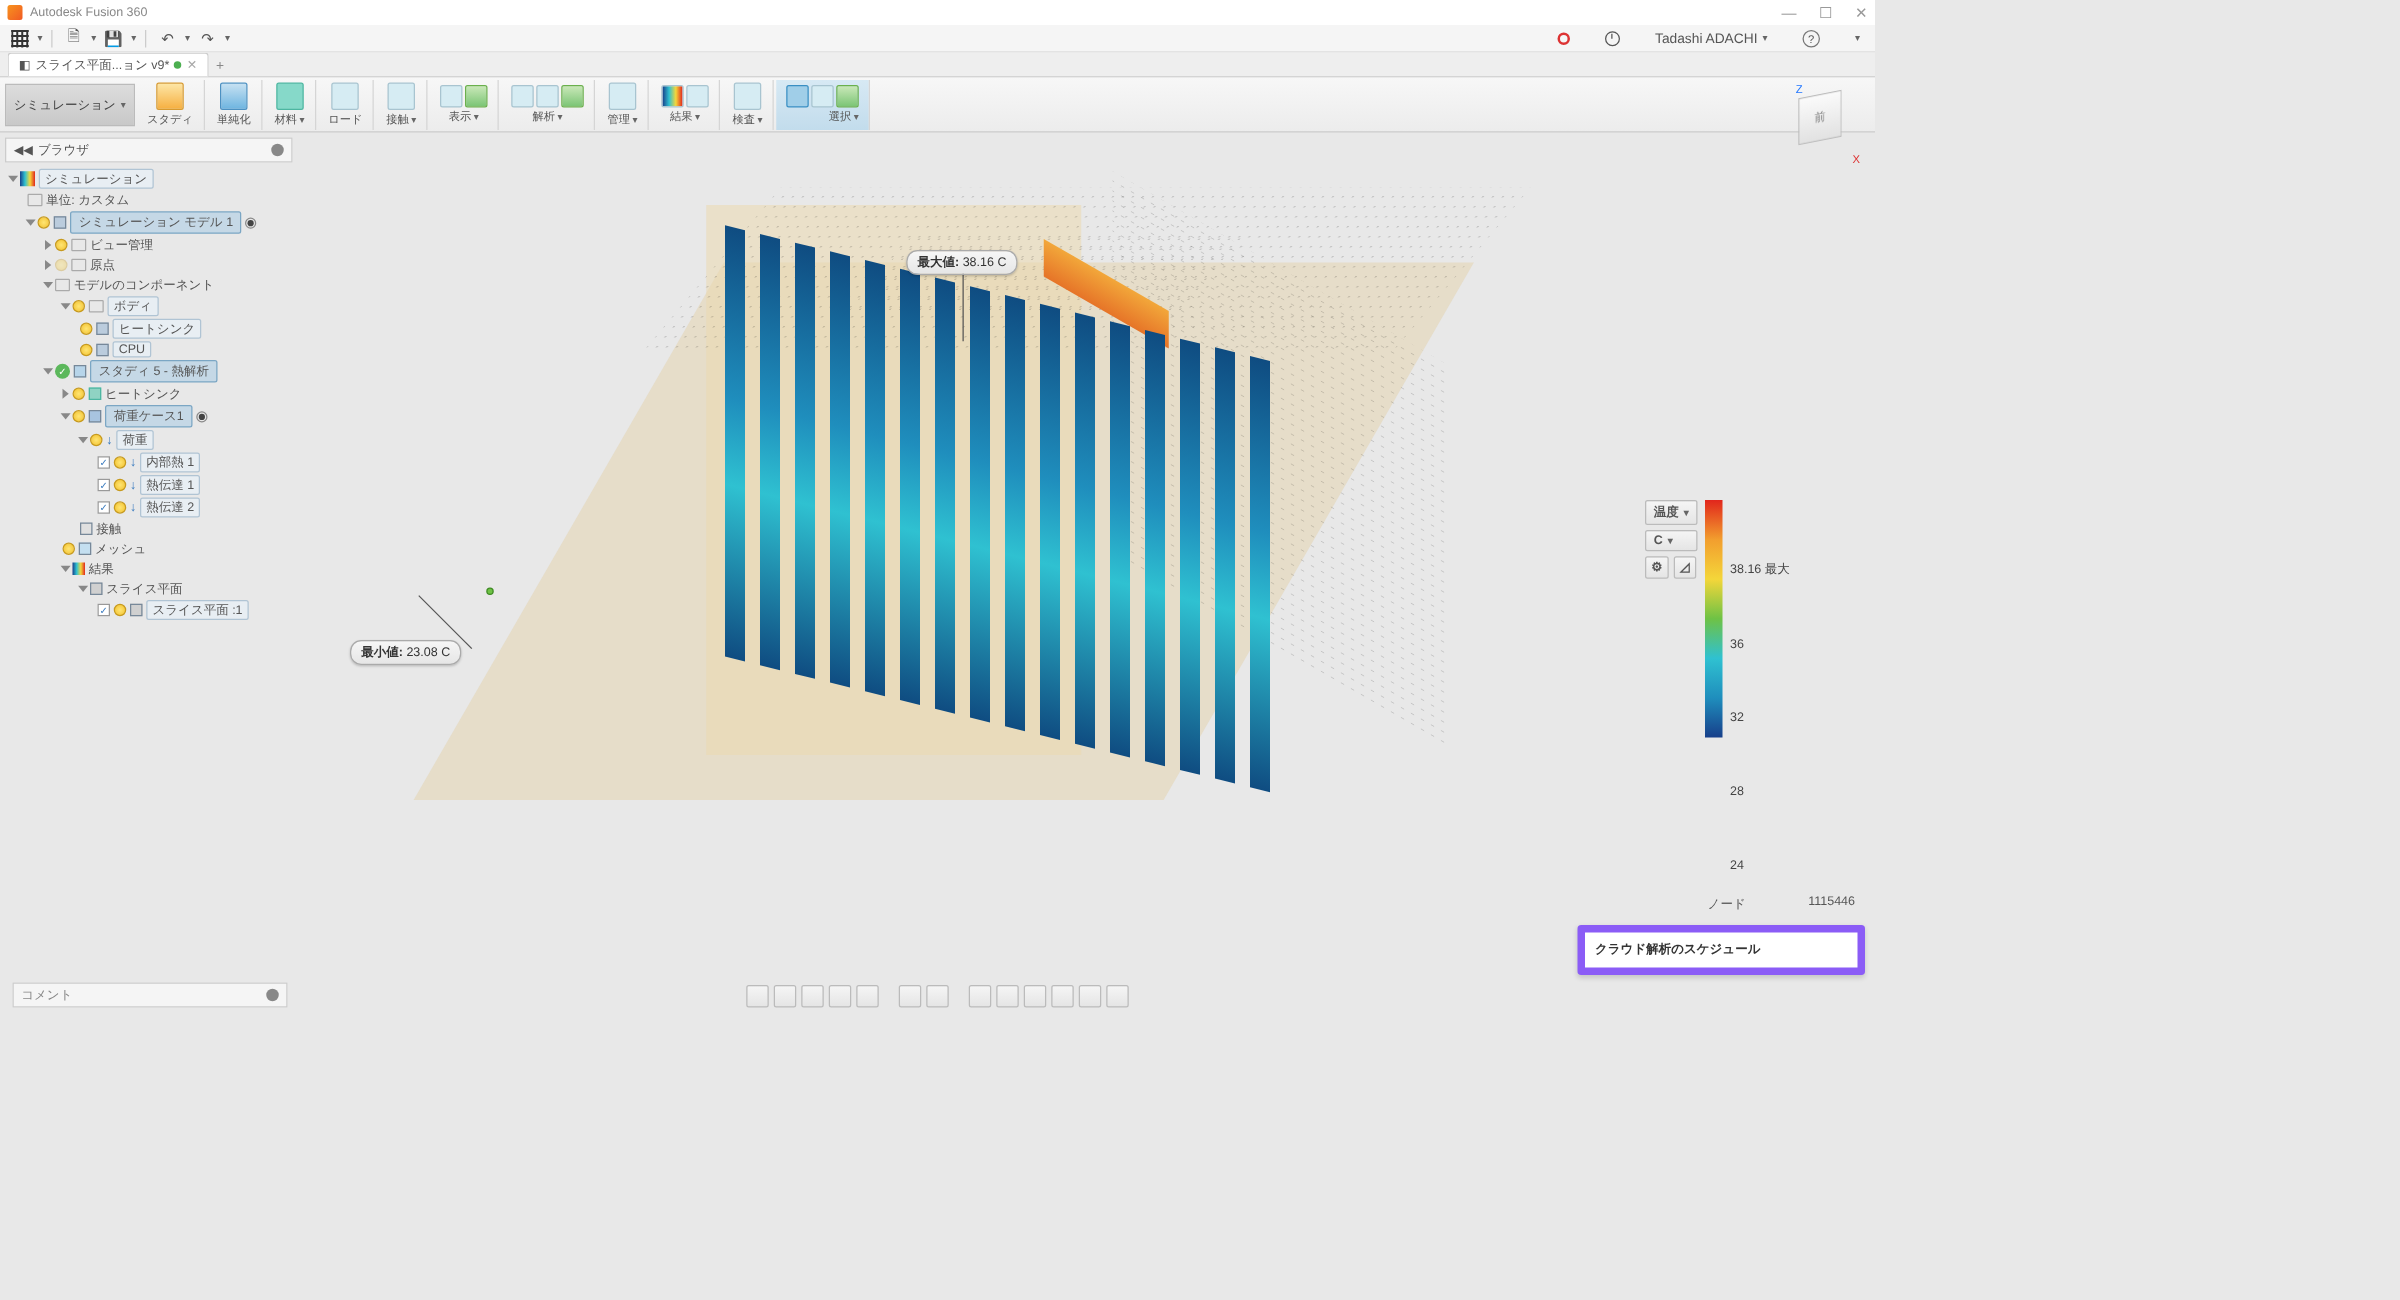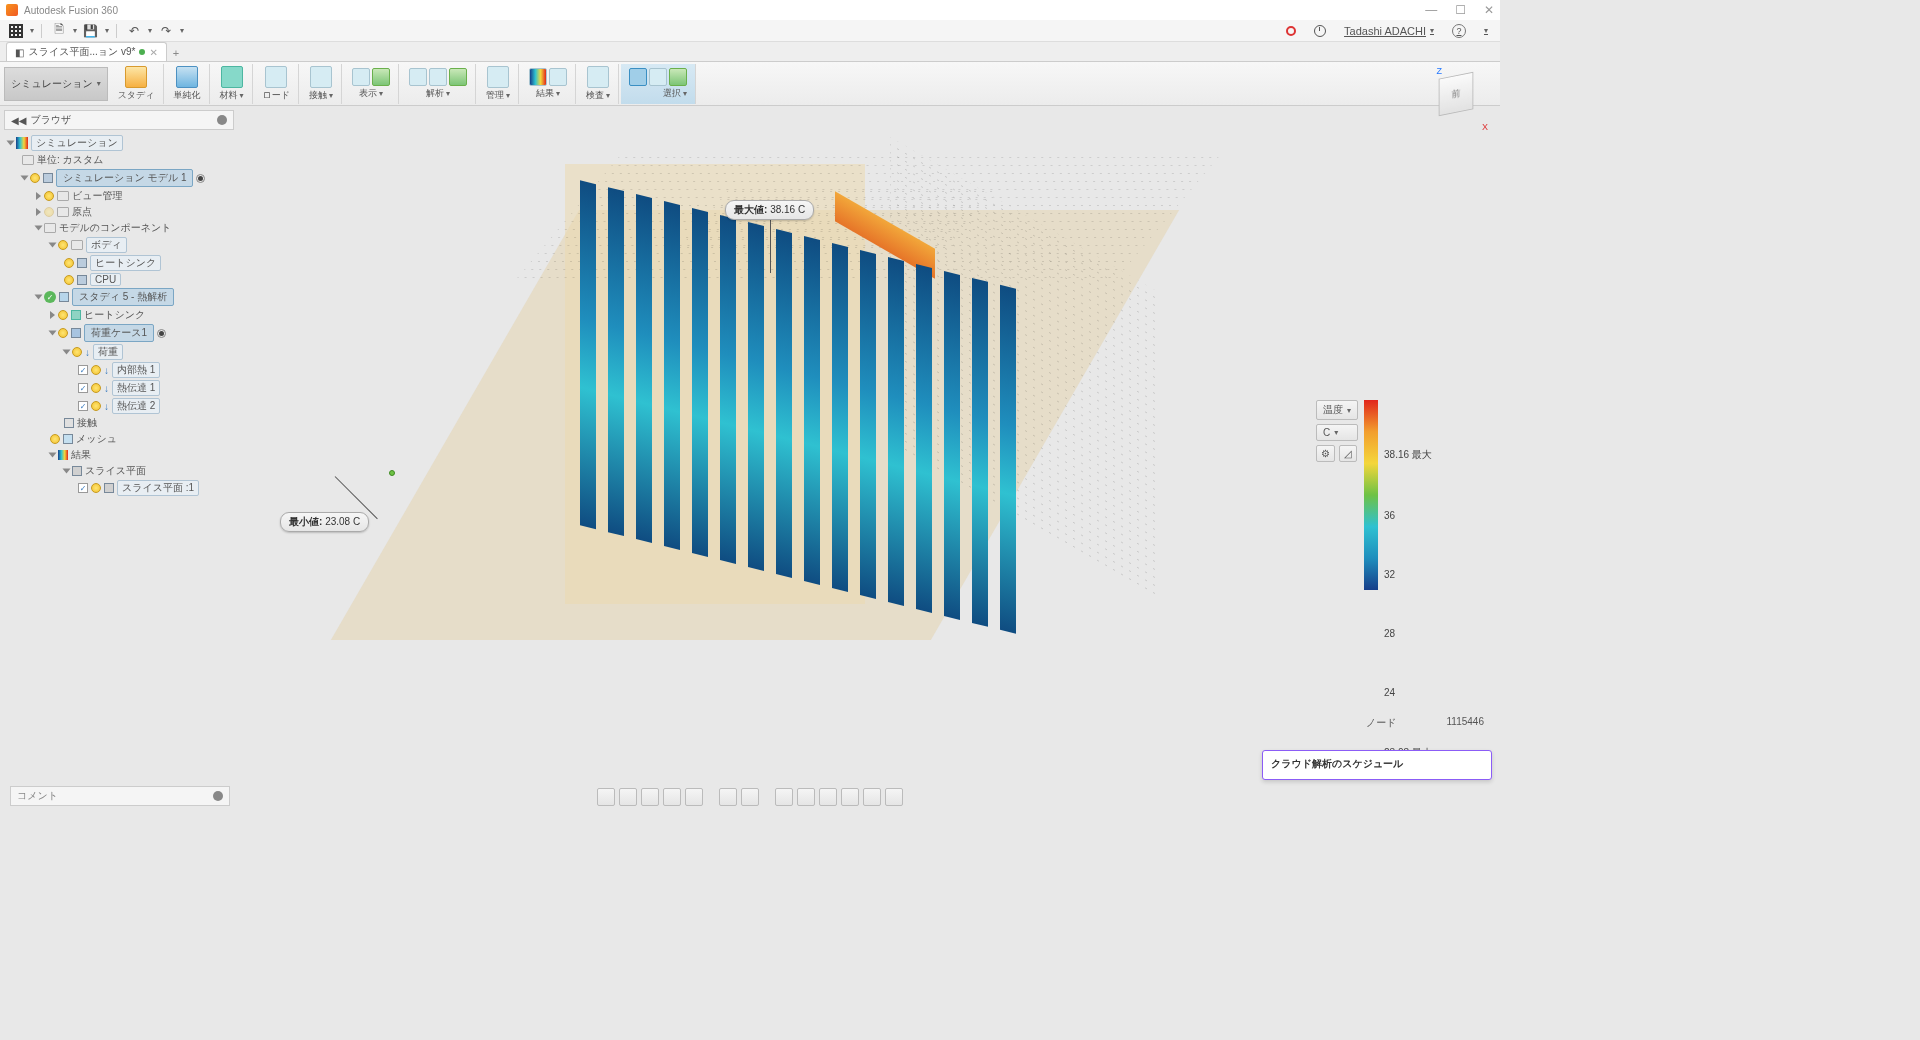--- a/index.html
+++ b/index.html
@@ -9,21 +9,21 @@
 .titlebar { height: 20px; background: #fff; display: flex; align-items: center; padding: 0 6px; color: #888; font-size: 10px; }
 .titlebar .logo { width: 12px; height: 12px; background: linear-gradient(135deg,#f7931e,#f15a24); margin-right: 6px; border-radius: 2px; }
 .winctl { margin-left: auto; display: flex; gap: 18px; color: #999; font-size: 12px; }
 .winctl span { cursor: default; }
 
 
 .qat { height: 22px; background: #f5f5f5; display: flex; align-items: center; gap: 4px; padding: 0 6px; border-bottom: 1px solid #ddd; }
 .qat .grid9 { width: 14px; height: 14px; background: repeating-linear-gradient(#333 0 2px, transparent 2px 4px), repeating-linear-gradient(90deg,#333 0 2px, transparent 2px 4px); background-size: 4px 4px; }
 .qat-btn { width: 20px; height: 18px; display: flex; align-items: center; justify-content: center; color: #555; font-size: 12px; }
 .qat .sep { width: 1px; height: 14px; background: #ccc; margin: 0 3px; }
-.qat-right { margin-left: auto; display: flex; align-items: center; gap: 18px; color: #555; padding-right: 6px; text-decoration: underline; }
+.qat-right { margin-left: auto; display: flex; align-items: center; gap: 28px; color: #555; padding-right: 6px; }
 .rec-dot { width: 10px; height: 10px; border: 2px solid #d33; border-radius: 50%; }
 .clock { width: 12px; height: 12px; border: 1.5px solid #555; border-radius: 50%; position: relative; }
 .clock::after{content:"";position:absolute;left:4px;top:1px;width:1px;height:4px;background:#555;}
 .user { display:flex; align-items:center; gap:4px; }
 .help { width: 14px; height: 14px; border: 1.5px solid #777; border-radius: 50%; display:flex;align-items:center;justify-content:center;font-size:9px;color:#555; }
 .drop { font-size: 8px; color: #666; }
 
 
 .tabstrip { height: 20px; background: #eee; display: flex; align-items: flex-end; padding-left: 6px; border-bottom: 1px solid #ccc; }
 .doctab { background: #fff; border: 1px solid #ccc; border-bottom: none; padding: 2px 8px; font-size: 10px; border-radius: 3px 3px 0 0; display:flex;align-items:center;gap:4px;color:#555;}
@@ -82,27 +82,27 @@
 .cpu-top{ position:absolute; left:454px; top:64px; width:270px; height:70px; background: linear-gradient(110deg,#f4d63a,#f29e2e 40%,#e1562a 70%,#e1562a); transform: skewX(-40deg);}
 .cpu-side{ position:absolute; left:585px; top:100px; width:100px; height:30px; background: linear-gradient(#f2a73a,#e67428); transform: skewY(30deg);}
 .mesh-ov { position:absolute; background-image: linear-gradient(45deg,rgba(0,0,0,.15) 1px,transparent 1px),linear-gradient(-45deg,rgba(0,0,0,.15) 1px,transparent 1px); background-size: 8px 8px; pointer-events:none;}
 .tag { position:absolute; background: linear-gradient(#f6f6f6,#e6e6e6); border:1px solid #aaa; border-radius: 9px; padding: 2px 8px; font-size: 10px; color:#333; box-shadow: 0 1px 2px rgba(0,0,0,.2);}
 .lead { position:absolute; background:#555; }
 .probe-pt{ position:absolute; width:6px;height:6px;border-radius:50%;background:#6ec245;border:1px solid #3e8b22;}
 
 
 .legend { position:absolute; right:14px; top:400px; width:170px; display:flex; gap:6px;}
 .legctl { display:flex;flex-direction:column;gap:4px;}
-.legbtn { background:linear-gradient(#f5f5f5,#e5e5e5); border:1px solid #bbb; padding:2px 6px; font-size:10px; color:#555; display:flex;align-items:center;gap:4px; border-radius:2px;}
+.legbtn { background:linear-gradient(#f5f5f5,#e5e5e5); border:1px solid #bbb; padding:2px 6px; font-size:10px; color:#555; display:flex;align-items:center;gap:4px; border-radius:2px;font-weight:bold;}
 .cbar { width:14px; height:190px; background: linear-gradient(to bottom,#e1261c,#f29e2e,#f4d63a,#6ec245,#2fc1d1,#1f8ebd,#173f8a);}
 .ticks { display:flex;flex-direction:column;justify-content:space-between;height:190px;font-size:10px;color:#444;}
 .tick{white-space:nowrap;margin-top:48px;}
 
 
-.toast { position:absolute; right:8px; bottom:32px; width:230px; background:#fff; border:1px solid #8b5cf6; border-radius:3px; padding:6px 8px; font-size:10px; color:#555; box-shadow:0 2px 4px rgba(0,0,0,.15);}
+.toast { position:absolute; right:8px; bottom:32px; width:230px; background:#fff; border:6px solid #8b5cf6; border-radius:3px; padding:6px 8px; font-size:10px; color:#555; box-shadow:0 2px 4px rgba(0,0,0,.15);}
 .toast .ttl{ font-weight:bold; color:#333; margin-bottom:2px;}
 .nodecount{position:absolute; right:16px; bottom:82px; font-size:10px; color:#555; display:flex; gap:50px;}
 
 
 .viewbar{ position:absolute; left:50%; bottom:6px; transform:translateX(-50%); display:flex; gap:4px;}
 .vbtn{ width:18px;height:18px; background:linear-gradient(#f5f5f5,#e5e5e5);border:1px solid #bbb;border-radius:2px;}
 .comment{position:absolute; left:10px; bottom:6px; width:220px; background:#f5f5f5; border:1px solid #ccc; padding:2px 6px; font-size:10px; color:#888; display:flex;align-items:center;}
 .comment .gear{margin-left:auto;width:10px;height:10px;border-radius:50%;background:#888;}
 </style>
 </head>

